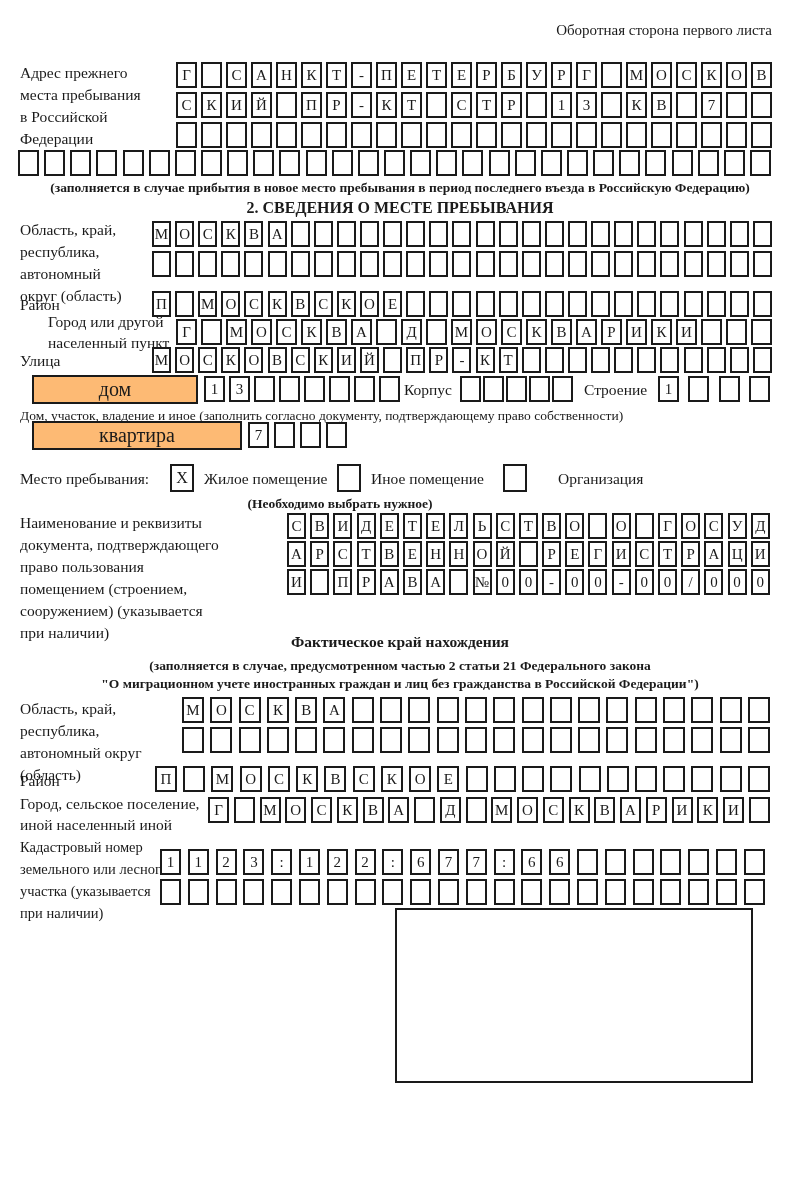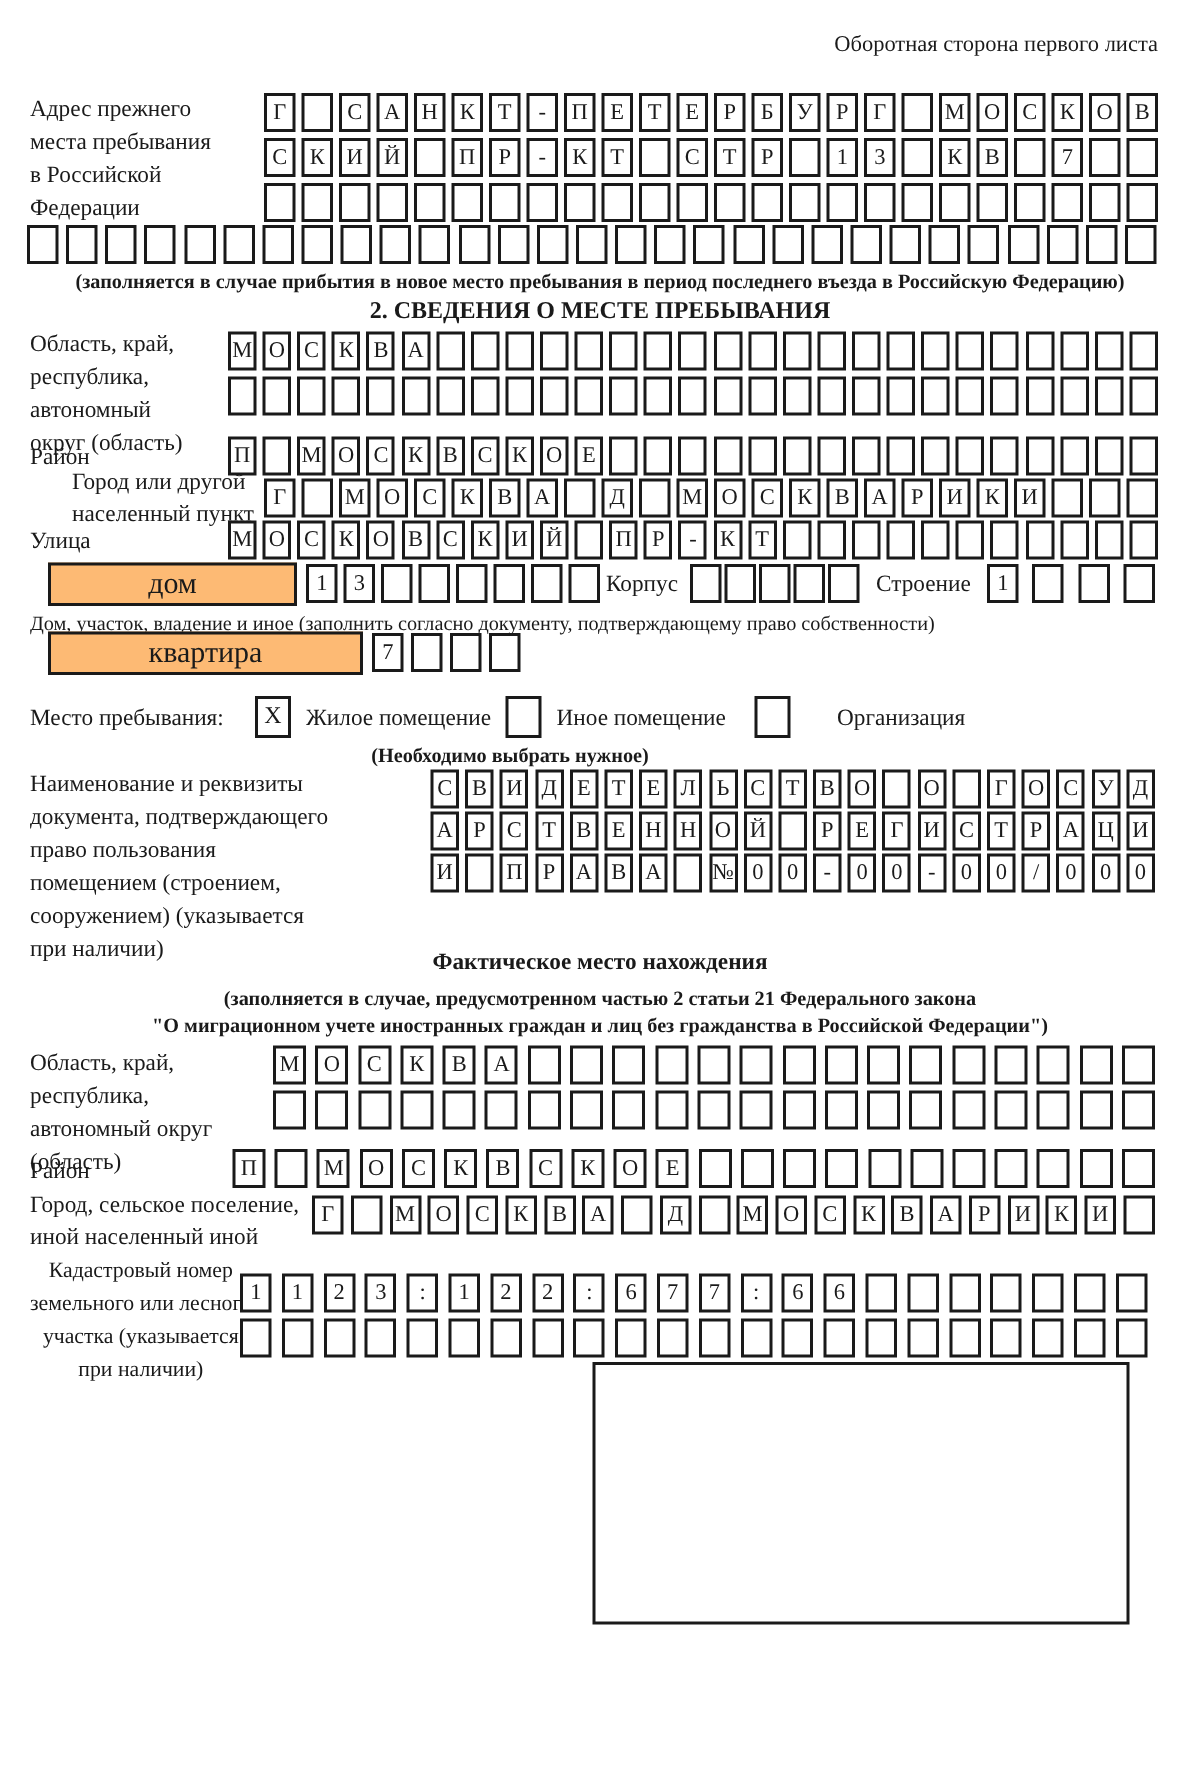--- a/index.html
+++ b/index.html
@@ -422,21 +422,21 @@
       <span class="cb">0</span>
       <span class="cb">-</span>
       <span class="cb">0</span>
       <span class="cb">0</span>
       <span class="cb">/</span>
       <span class="cb">0</span>
       <span class="cb">0</span>
       <span class="cb">0</span>
     </div>
 
-  <div class="abs center" style="left:0;top:633px;width:800px;font-weight:bold;font-size:15.5px;">Фактическое место нахождения</div>
+  <div class="abs center" style="left:0;top:633px;width:800px;font-weight:bold;font-size:15.5px;">Фактическое край нахождения</div>
   <div class="abs cap center" style="left:0;top:658px;width:800px;">(заполняется в случае, предусмотренном частью 2 статьи 21 Федерального закона</div>
   <div class="abs cap center" style="left:0;top:676px;width:800px;">"О миграционном учете иностранных граждан и лиц без гражданства в Российской Федерации")</div>
 
   <div class="abs lbl" style="left:20px;top:698px;">
     <div>Область, край,</div>
     <div>республика,</div>
     <div>автономный округ</div>
     <div>(область)</div>
   </div>
   <div class="cbrow" style="left:182px;top:697px;width:588px;--bw:22px;">
@@ -534,21 +534,21 @@
       <span class="cb">К</span>
       <span class="cb">В</span>
       <span class="cb">А</span>
       <span class="cb">Р</span>
       <span class="cb">И</span>
       <span class="cb">К</span>
       <span class="cb">И</span>
       <span class="cb"></span>
     </div>
 
-  <div class="abs" style="left:20px;top:836px;font-size:14.5px;line-height:22px;text-align:center;">
+  <div class="abs" style="left:20px;top:836px;font-size:14.5px;line-height:22px;">
     <div>Кадастровый номер</div>
     <div>земельного или лесного</div>
     <div>участка (указывается</div>
     <div>при наличии)</div>
   </div>
   <div class="cbrow" style="left:160px;top:849px;width:605px;">
       <span class="cb">1</span>
       <span class="cb">1</span>
       <span class="cb">2</span>
       <span class="cb">3</span>

